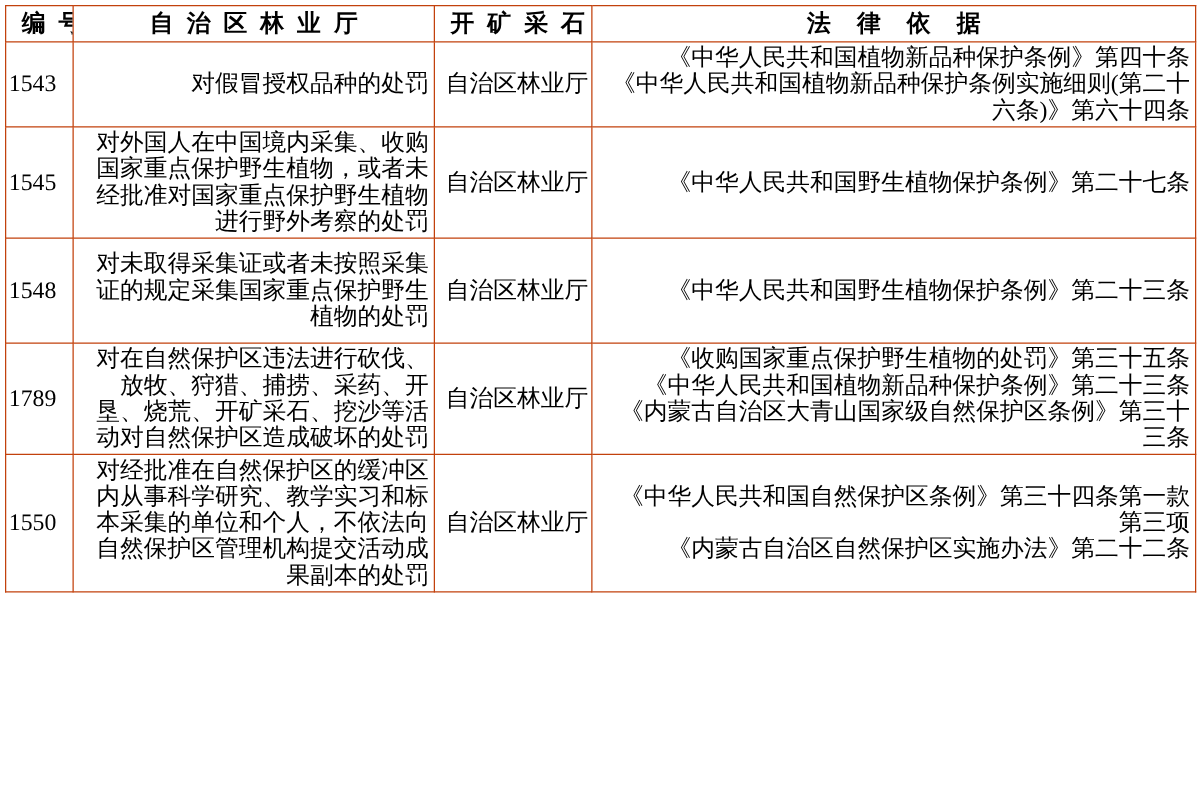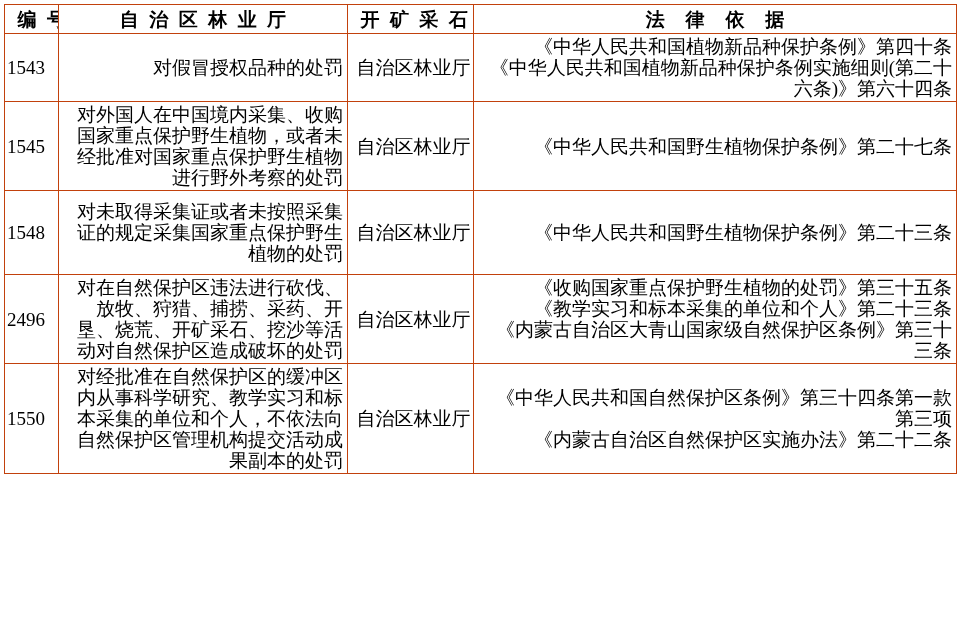--- a/index.html
+++ b/index.html
@@ -118,26 +118,26 @@
         </tr>
         <tr>
           <td class="cell-id">1548</td>
           <td class="cell-name">对未取得采集证或者未按照采集证的规定采集国家重点保护野生植物的处罚</td>
           <td class="cell-agency">自治区林业厅</td>
           <td class="cell-laws">
             <span class="law-line">《中华人民共和国野生植物保护条例》第二十三条</span>
           </td>
         </tr>
         <tr>
-          <td class="cell-id">2496</td>
+          <td class="cell-id">1789</td>
           <td class="cell-name">对在自然保护区违法进行砍伐、放牧、狩猎、捕捞、采药、开垦、烧荒、开矿采石、挖沙等活动对自然保护区造成破坏的处罚</td>
           <td class="cell-agency">自治区林业厅</td>
           <td class="cell-laws">
             <span class="law-line">《收购国家重点保护野生植物的处罚》第三十五条</span>
-            <span class="law-line">《教学实习和标本采集的单位和个人》第二十三条</span>
+            <span class="law-line">《中华人民共和国植物新品种保护条例》第二十三条</span>
             <span class="law-line">《内蒙古自治区大青山国家级自然保护区条例》第三十三条</span>
           </td>
         </tr>
         <tr>
           <td class="cell-id">1550</td>
           <td class="cell-name">对经批准在自然保护区的缓冲区内从事科学研究、教学实习和标本采集的单位和个人，不依法向自然保护区管理机构提交活动成果副本的处罚</td>
           <td class="cell-agency">自治区林业厅</td>
           <td class="cell-laws">
             <span class="law-line">《中华人民共和国自然保护区条例》第三十四条第一款第三项</span>
             <span class="law-line">《内蒙古自治区自然保护区实施办法》第二十二条</span>

